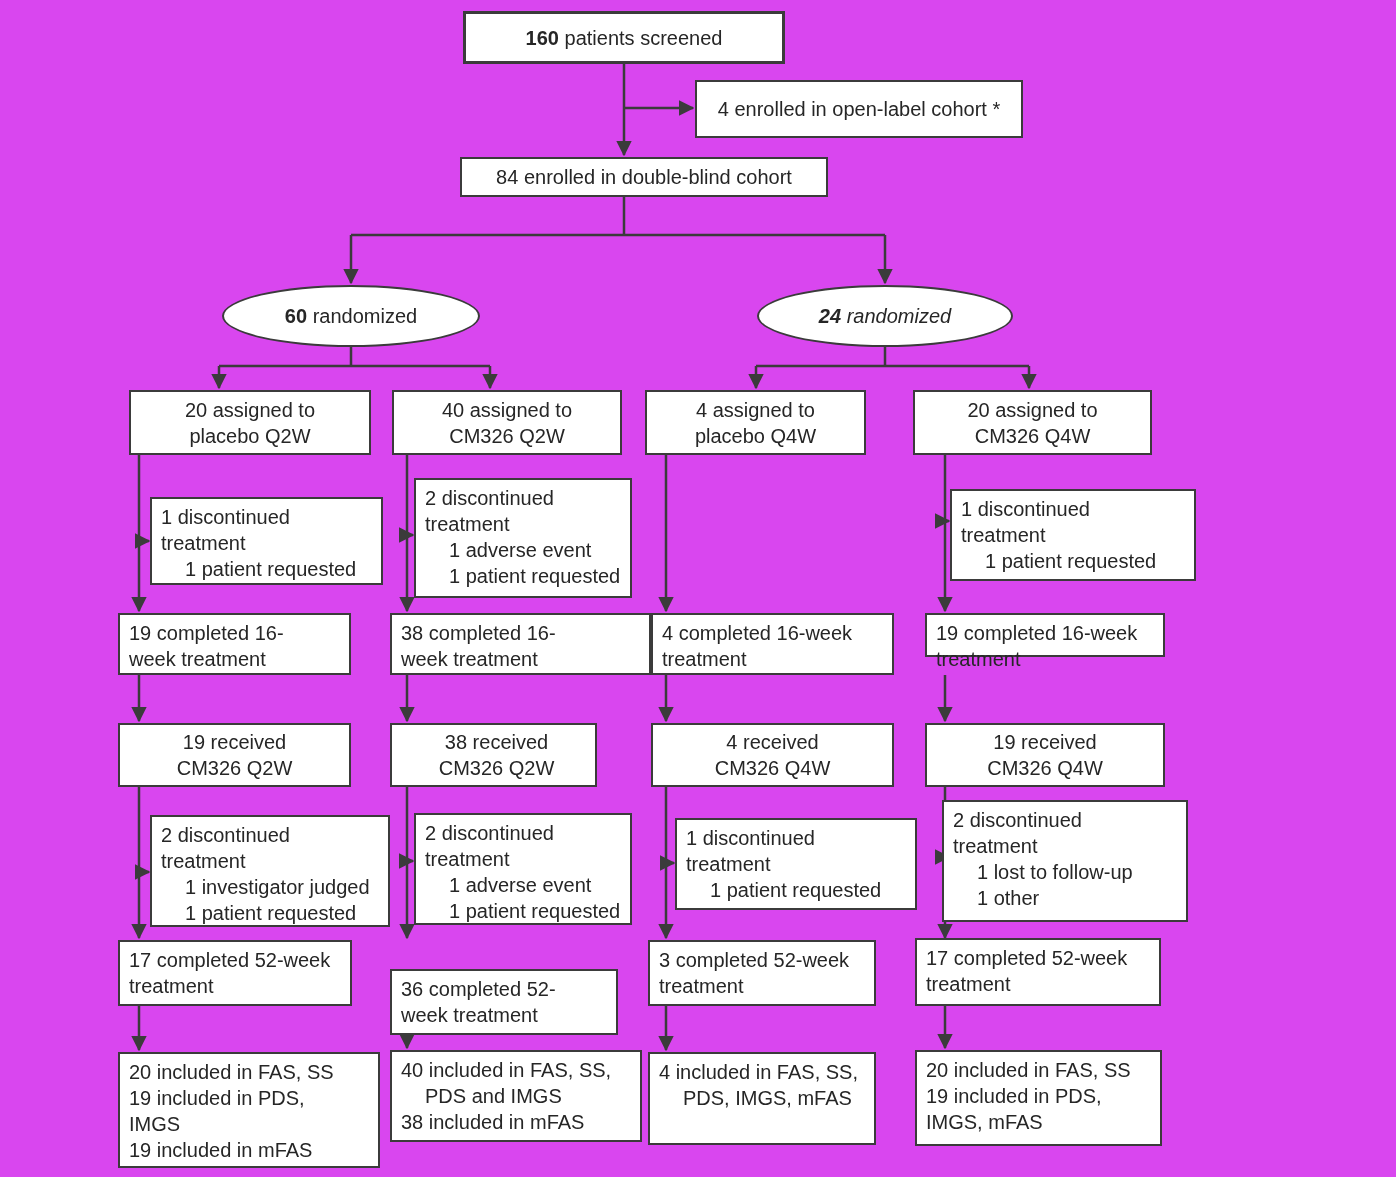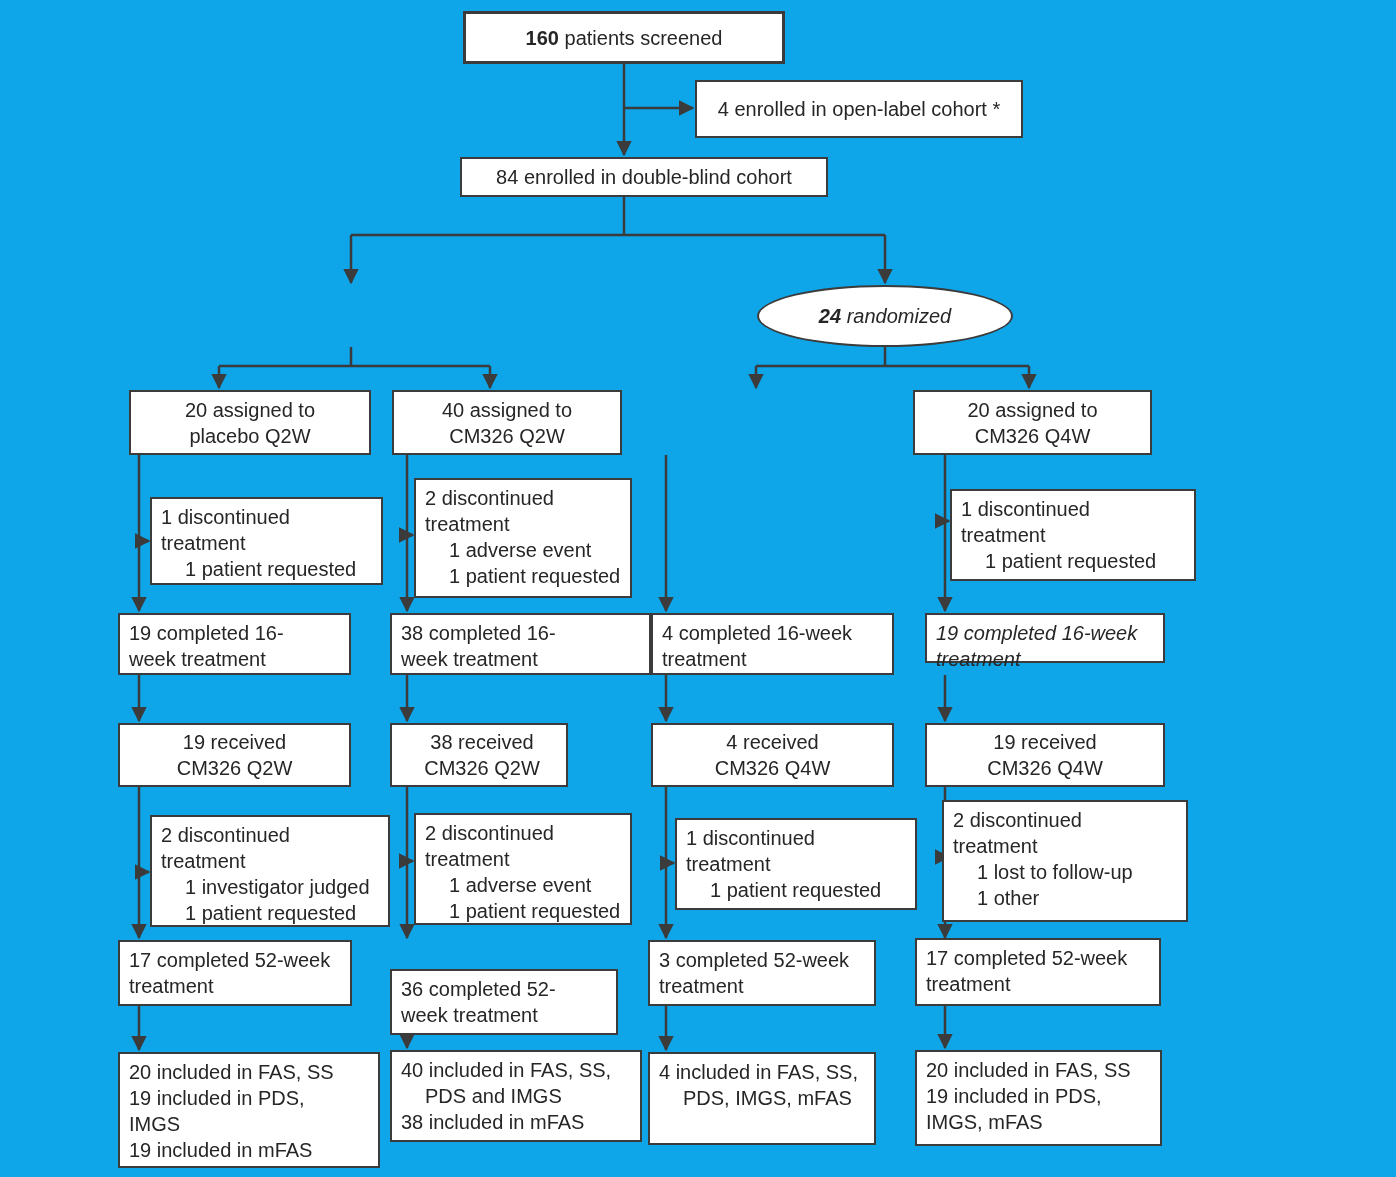--- a/index.html
+++ b/index.html
@@ -1,17 +1,17 @@
 <!DOCTYPE html>
 <html><head>
 <meta charset="utf-8">
 <style>
   html,body{margin:0;padding:0;background:#ffffff;}
   .canvas{
-    position:relative;width:1396px;height:1177px;background:#0ea5e9;
+    position:relative;width:1396px;height:1177px;background:#d946ef;
     font-family:"Liberation Sans", sans-serif;color:#262626;overflow:hidden;
   }
   svg.connectors{position:absolute;left:0;top:0;z-index:0;}
   .box{
     position:absolute;box-sizing:border-box;background:#ffffff;
     border:2.5px solid #3b3b3b;font-size:20px;line-height:26px;
     padding:5px 9px;z-index:1;
   }
   .c{display:flex;flex-direction:column;justify-content:center;text-align:center;}
   .ellipse{
@@ -89,32 +89,39 @@
   </div>
 
   <div class="box c" style="left:695px;top:80px;width:328px;height:58px;">
     <div class="line">4 enrolled in open-label cohort *</div>
   </div>
 
   <div class="box c" style="left:460px;top:157px;width:368px;height:40px;">
     <div class="line">84 enrolled in double-blind cohort</div>
   </div>
 
+  <div class="ellipse" style="left:222px;top:285px;width:258px;height:62px;">
+    <span><b>60</b><span> randomized</span></span>
+  </div>
   <div class="ellipse" style="left:757px;top:285px;width:256px;height:62px;font-style:italic;">
     <span><b>24</b><span> randomized</span></span>
   </div>
 
   <div class="box c" style="left:129px;top:390px;width:242px;height:65px;">
     <div class="line">20 assigned to</div>
     <div class="line">placebo Q2W</div>
   </div>
   <div class="box c" style="left:392px;top:390px;width:230px;height:65px;">
     <div class="line">40 assigned to</div>
     <div class="line">CM326 Q2W</div>
   </div>
+  <div class="box c" style="left:645px;top:390px;width:221px;height:65px;">
+    <div class="line">4 assigned to</div>
+    <div class="line">placebo Q4W</div>
+  </div>
   <div class="box c" style="left:913px;top:390px;width:239px;height:65px;">
     <div class="line">20 assigned to</div>
     <div class="line">CM326 Q4W</div>
   </div>
 
   <div class="box" style="left:150px;top:497px;width:233px;height:88px;">
     <div class="line">1 discontinued</div>
     <div class="line">treatment</div>
     <div class="line indent">1 patient requested</div>
   </div>
@@ -135,30 +142,30 @@
     <div class="line">week treatment</div>
   </div>
   <div class="box" style="left:390px;top:613px;width:261px;height:62px;">
     <div class="line">38 completed 16-</div>
     <div class="line">week  treatment</div>
   </div>
   <div class="box" style="left:651px;top:613px;width:243px;height:62px;">
     <div class="line">4 completed 16-week</div>
     <div class="line">treatment</div>
   </div>
-  <div class="box" style="left:925px;top:613px;width:240px;height:50px;font-style:italic;">
+  <div class="box" style="left:925px;top:613px;width:240px;height:44px;">
     <div class="line">19 completed 16-week</div>
     <div class="line">treatment</div>
   </div>
 
   <div class="box c" style="left:118px;top:723px;width:233px;height:64px;">
     <div class="line">19 received</div>
     <div class="line">CM326 Q2W</div>
   </div>
-  <div class="box c" style="left:390px;top:723px;width:178px;height:64px;padding-left:15px;">
+  <div class="box c" style="left:390px;top:723px;width:207px;height:64px;padding-left:15px;">
     <div class="line">38 received</div>
     <div class="line">CM326 Q2W</div>
   </div>
   <div class="box c" style="left:651px;top:723px;width:243px;height:64px;">
     <div class="line">4 received</div>
     <div class="line">CM326 Q4W</div>
   </div>
   <div class="box c" style="left:925px;top:723px;width:240px;height:64px;">
     <div class="line">19 received</div>
     <div class="line">CM326 Q4W</div>

